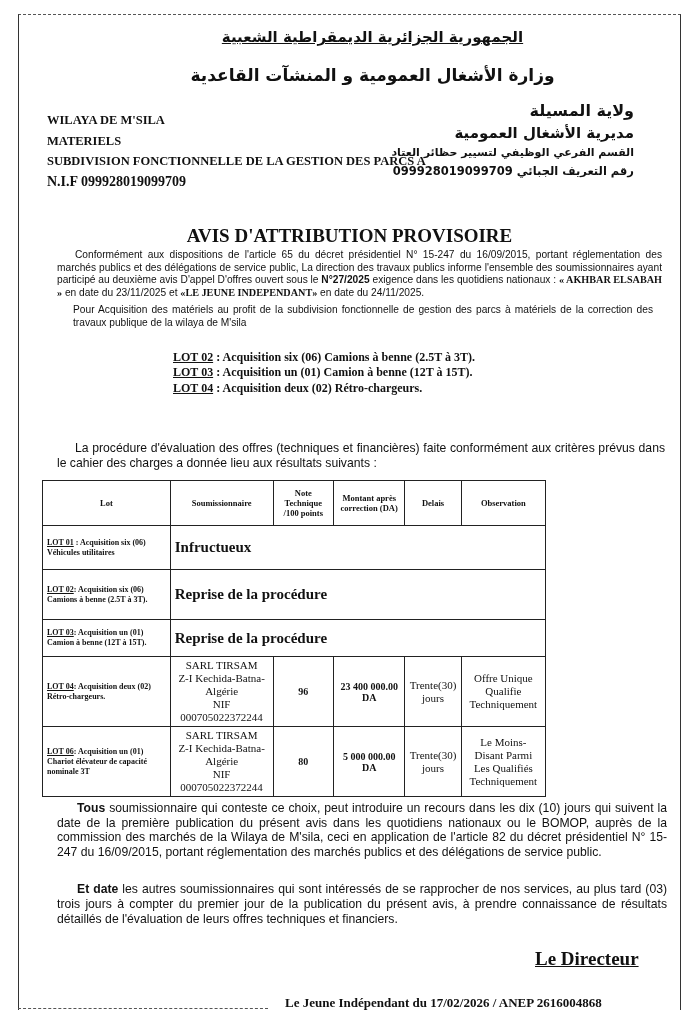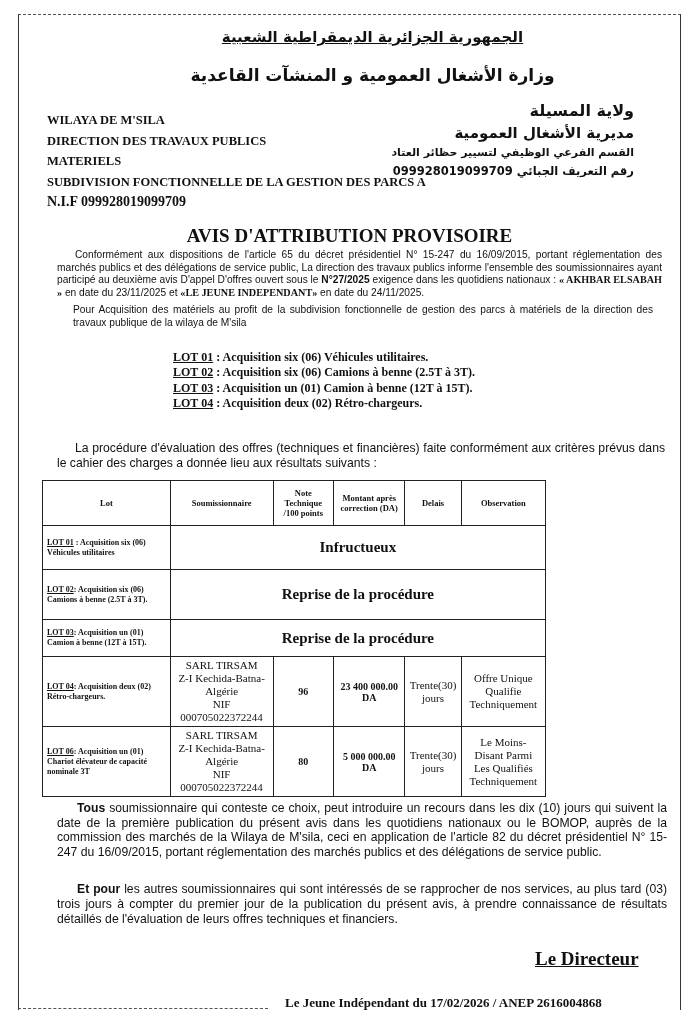--- a/index.html
+++ b/index.html
@@ -24,63 +24,61 @@
   .p1 b.serif { font-family:"Liberation Serif", serif; }
   .p2 { left:73px; width:580px; top:304px; }
   .lots { left:173px; top:350px; font-weight:bold; font-size:12px; line-height:15.3px; }
   .lots u { font-weight:bold; }
   .p3 { left:57px; width:608px; top:441px; font-size:12.2px; line-height:14.5px; }
   .p3 .ind { text-indent:18px; }
   table.results { position:absolute; left:42px; top:480px; width:504px; border-collapse:collapse; font-size:10px; }
   table.results td, table.results th { border:1px solid #222; padding:2px 4px; vertical-align:middle; }
   table.results th { font-weight:bold; font-size:8.5px; text-align:center; height:40px; }
   td.lot { font-size:8px; font-weight:bold; line-height:10px; text-align:left; vertical-align:top; padding-top:8px; }
-  td.merged { text-align:center; font-weight:bold; font-size:15px; }
+  td.merged { text-align:left; font-weight:bold; font-size:15px; }
   td.c { text-align:center; font-size:11px; line-height:13px; }
   td.cb { text-align:center; font-weight:bold; font-size:10px; }
   .p4 { left:57px; width:610px; top:801px; font-size:12.2px; line-height:14.6px; }
   .p4 .ind { text-indent:20px; }
   .p5 { left:57px; width:610px; top:882px; font-size:12.2px; line-height:15px; }
   .p5 .ind { text-indent:20px; }
   .sig { left:535px; top:948px; font-weight:bold; font-size:19px; text-decoration:underline; }
   .footer { left:285px; top:995px; font-weight:bold; font-size:13px; }
 </style>
 </head>
 <body>
 
 <div class="frame"></div>
 <div class="frame-bottom"></div>
 
 <div class="abs ar hdr-ar1">الجمهورية الجزائرية الديمقراطية الشعبية</div>
 <div class="abs ar hdr-ar2">وزارة الأشغال العمومية و المنشآت القاعدية</div>
 
 <div class="abs left-block">
   <div>WILAYA DE M'SILA</div>
-  <div>DIRECTION DES TRAVAUX PUBLICS</div>
   <div>MATERIELS</div>
   <div>SUBDIVISION FONCTIONNELLE DE LA GESTION DES PARCS A</div>
   <div class="nif">N.I.F 099928019099709</div>
 </div>
 
 <div class="abs ar right-block">
   <div class="r1">ولاية المسيلة</div>
   <div class="r2">مديرية الأشغال العمومية</div>
   <div class="r3">القسم الفرعي الوظيفي لتسيير حظائر العتاد</div>
   <div class="r4">رقم التعريف الجبائي 099928019099709</div>
 </div>
 
 <div class="abs title">AVIS D'ATTRIBUTION PROVISOIRE</div>
 
 <div class="abs para p1">
   <div class="ind"><span>Conformément aux dispositions de l'article 65 du décret présidentiel N° 15-247 du 16/09/2015, portant réglementation des marchés publics et des délégations de service public, La direction des travaux publics informe l'ensemble des soumissionnaires ayant participé au deuxième avis D'appel D'offres ouvert sous le </span><b>N°27/2025</b><span> exigence dans les quotidiens nationaux : </span><b class="serif">« AKHBAR ELSABAH »</b><span> en date du 23/11/2025 et </span><b class="serif">«LE JEUNE INDEPENDANT»</b><span> en date du 24/11/2025.</span></div>
 </div>
-<div class="abs para p2">Pour Acquisition des matériels au profit de la subdivision fonctionnelle de gestion des parcs à matériels de la direction des travaux publique de la wilaya de M'sila</div>
+<div class="abs para p2">Pour Acquisition des matériels au profit de la subdivision fonctionnelle de gestion des parcs à matériels de la correction des travaux publique de la wilaya de M'sila</div>
 
 <div class="abs lots">
-  <div><u>LOT 01</u><span> : Acquisition six (06) Véhicules utilitaires.</span></div>
   <div><u>LOT 02</u><span> : Acquisition six (06) Camions à benne (2.5T à 3T).</span></div>
   <div><u>LOT 03</u><span> : Acquisition un (01) Camion à benne (12T à 15T).</span></div>
   <div><u>LOT 04</u><span> : Acquisition deux (02) Rétro-chargeurs.</span></div>
 </div>
 
 <div class="abs para p3">
   <div class="ind">La procédure d'évaluation des offres (techniques et financières) faite conformément aux critères prévus dans le cahier des charges a donnée lieu aux résultats suivants :</div>
 </div>
 
 <table class="results">
@@ -149,17 +147,17 @@
     </td>
   </tr>
 </tbody>
   </table>
 
 <div class="abs para p4">
   <div class="ind"><b>Tous</b><span> soumissionnaire qui conteste ce choix, peut introduire un recours dans les dix (10) jours qui suivent la date de la première publication du présent avis dans les quotidiens nationaux ou le BOMOP, auprès de la commission des marchés de la Wilaya de M'sila, ceci en application de l'article 82 du décret présidentiel N° 15-247 du 16/09/2015, portant réglementation des marchés publics et des délégations de service public.</span></div>
 </div>
 
 <div class="abs para p5">
-  <div class="ind"><b>Et pour</b><span> les autres soumissionnaires qui sont intéressés de se rapprocher de nos services, au plus tard (03) trois jours à compter du premier jour de la publication du présent avis, à prendre connaissance de résultats détaillés de l'évaluation de leurs offres techniques et financiers.</span></div>
+  <div class="ind"><b>Et date</b><span> les autres soumissionnaires qui sont intéressés de se rapprocher de nos services, au plus tard (03) trois jours à compter du premier jour de la publication du présent avis, à prendre connaissance de résultats détaillés de l'évaluation de leurs offres techniques et financiers.</span></div>
 </div>
 
 <div class="abs sig">Le Directeur</div>
 <div class="abs footer">Le Jeune Indépendant du 17/02/2026 / ANEP  2616004868</div>
 
 </body></html>

